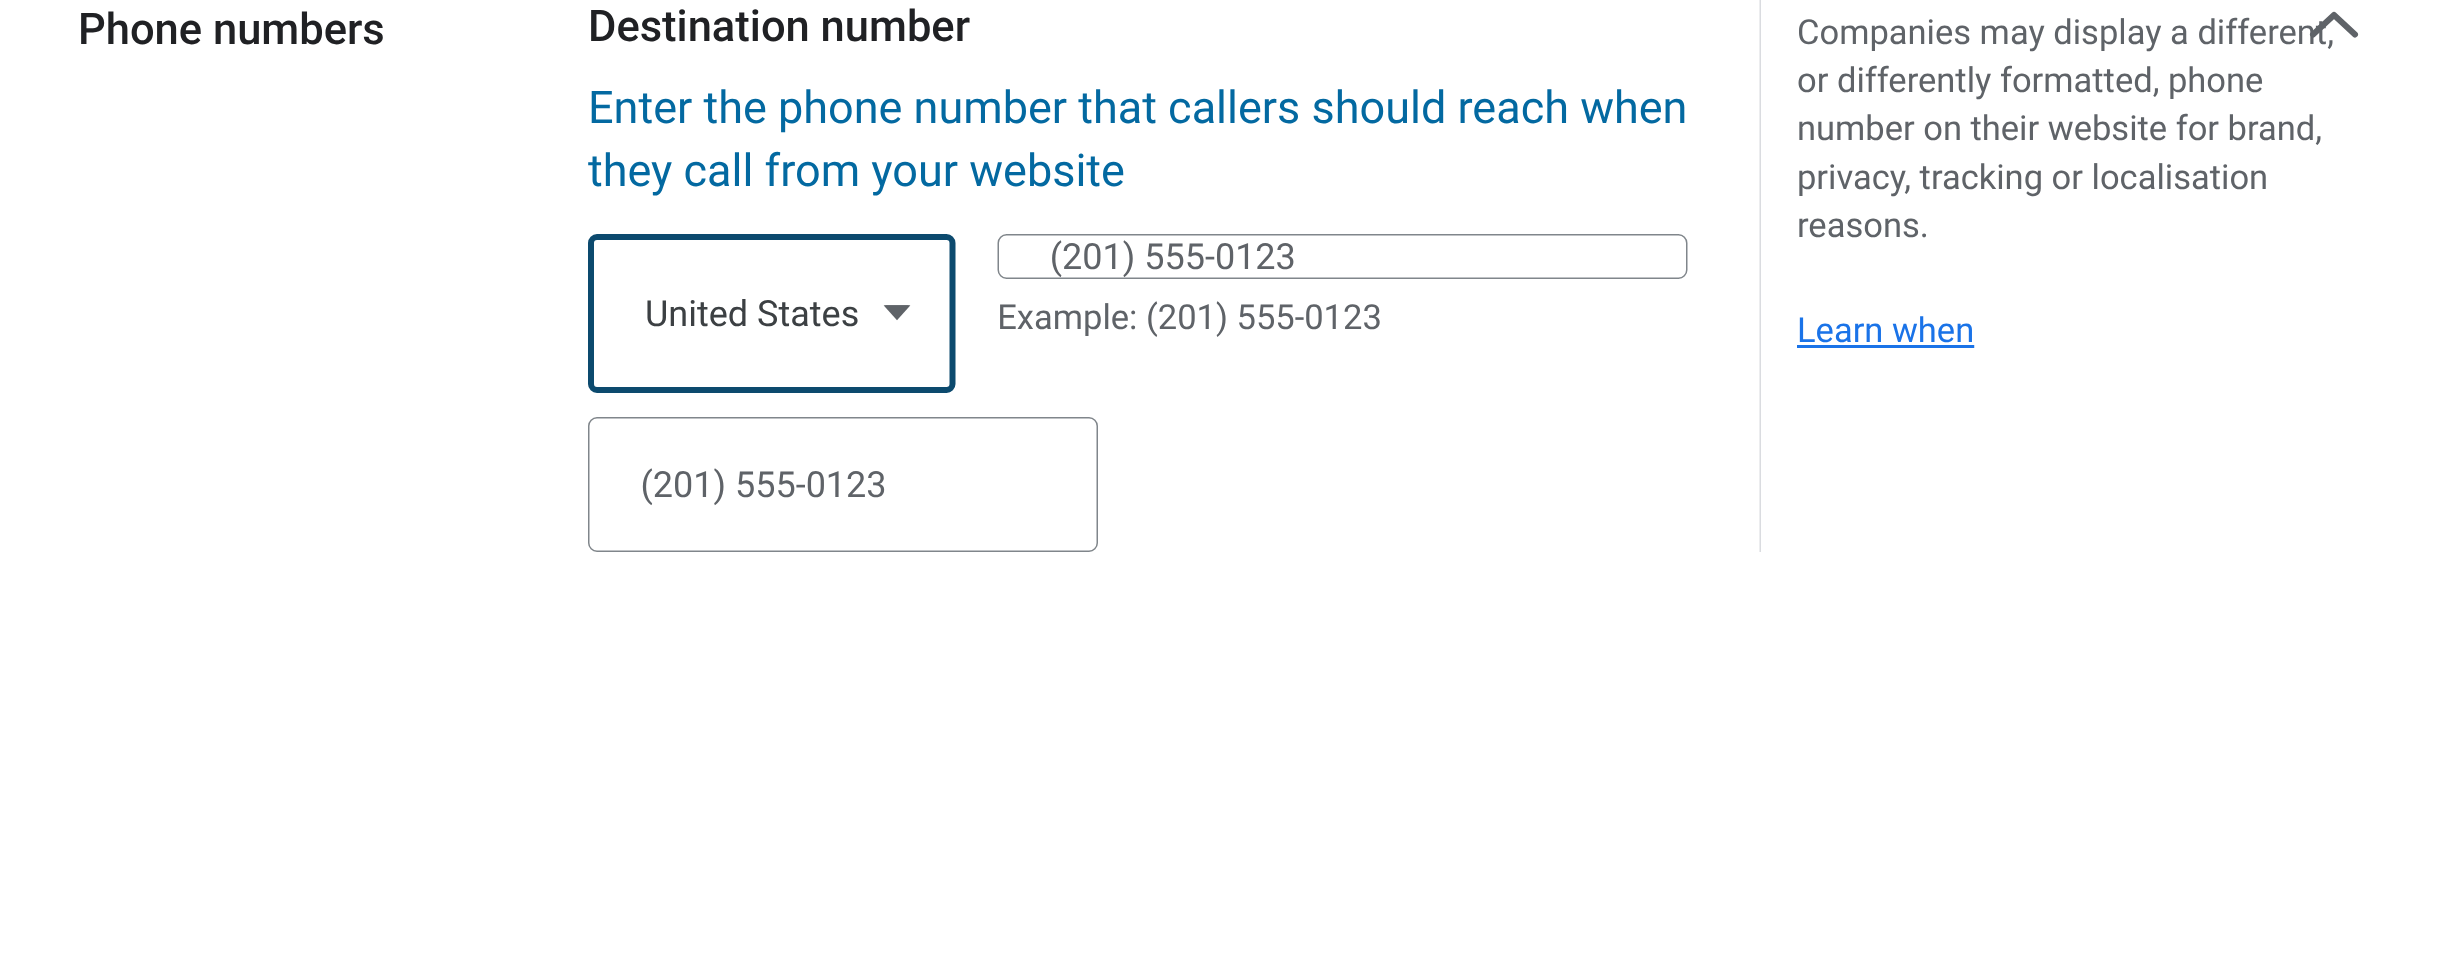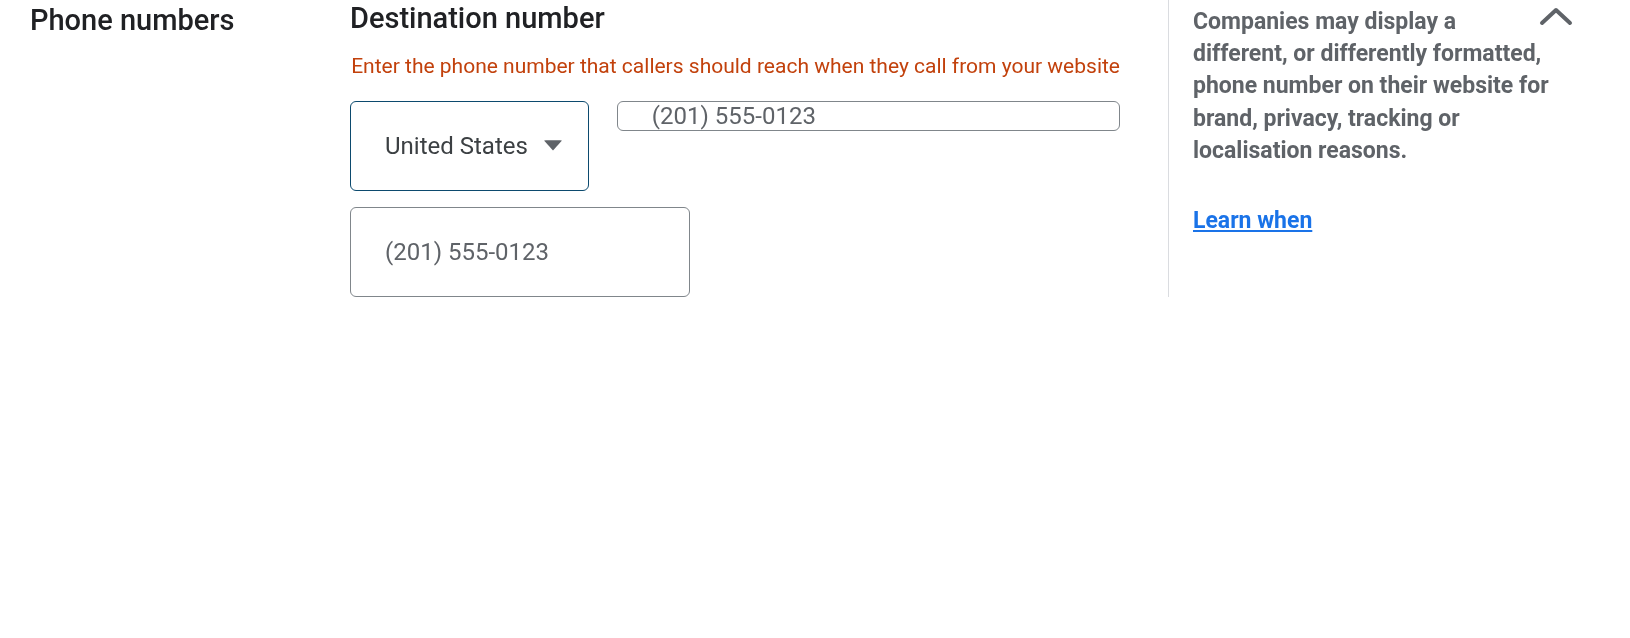--- a/index.html
+++ b/index.html
@@ -10,64 +10,64 @@
     body {
       font-family: 'Google Sans', Roboto, Arial, sans-serif;
       color: #202124;
       background: #fff;
       width: 1630px;
       height: 638px;
       position: relative;
     }
     .container {
       display: flex;
-      padding: 0 30px;
+      padding: 0 52px;
     }
     .left-col {
       width: 320px;
       flex-shrink: 0;
     }
     .section-label {
       font-size: 29px;
       font-weight: 500;
       color: #202124;
       line-height: 1.3;
       padding-top: 2px;
     }
     .main-col {
       flex: 1;
       padding-right: 40px;
       max-width: 810px;
+      margin-left: 20px;
     }
     .heading {
       font-size: 29px;
       font-weight: 500;
       color: #202124;
       line-height: 1.3;
       margin-bottom: 14px;
     }
     .description {
-      font-size: 21px;
-      color: #c2410c;
+      font-size: 30px;
+      color: #0369a1;
       line-height: 1.4;
       margin-bottom: 20px;
-      text-align: right;
     }
     .field-row {
       display: flex;
       gap: 28px;
       align-items: flex-start;
     }
     .select-wrap {
       position: relative;
       display: inline-flex;
       align-items: center;
-      border: 1px solid #0c4a6e;
+      border: 4px solid #0c4a6e;
       border-radius: 6px;
-      height: 90px;
+      height: 106px;
       padding: 0 60px 0 34px;
       cursor: pointer;
       background: #fff;
     }
     .select-text {
       font-size: 24px;
       color: #3c4043;
     }
     .caret {
       position: absolute;
@@ -105,21 +105,20 @@
       width: 1px;
       background: #dadce0;
       align-self: stretch;
       margin-left: 8px;
       margin-right: 24px;
     }
     .right-col {
       width: 380px;
       padding-right: 20px;
       padding-top: 6px;
-      font-weight: bold;
     }
     .tip-text {
       font-size: 23px;
       color: #5f6368;
       line-height: 1.4;
     }
     .learn-more {
       display: inline-block;
       font-size: 23px;
       color: #1a73e8;
@@ -173,20 +172,21 @@
           <span class="select-text">United States</span>
           <span class="caret">
             <svg width="18" height="12" viewBox="0 0 18 12">
                 <path d="M1 1 L9 10 L17 1" fill="#5f6368" stroke="#5f6368" stroke-width="0"></path>
                 <polygon points="0,1 18,1 9,11" fill="#5f6368"></polygon>
               </svg>
           </span>
         </div>
         <div class="phone-col">
           <input type="text" class="text-input" placeholder="(201) 555-0123" style="">
+          <div class="example-text">Example: (201) 555-0123</div>
         </div>
       </div>
     </div>
 
     <div class="display-section">
       <div class="display-input-wrap">
         <input type="text" class="display-input" placeholder="(201) 555-0123" style="">
       </div>
     </div>
   </div>

